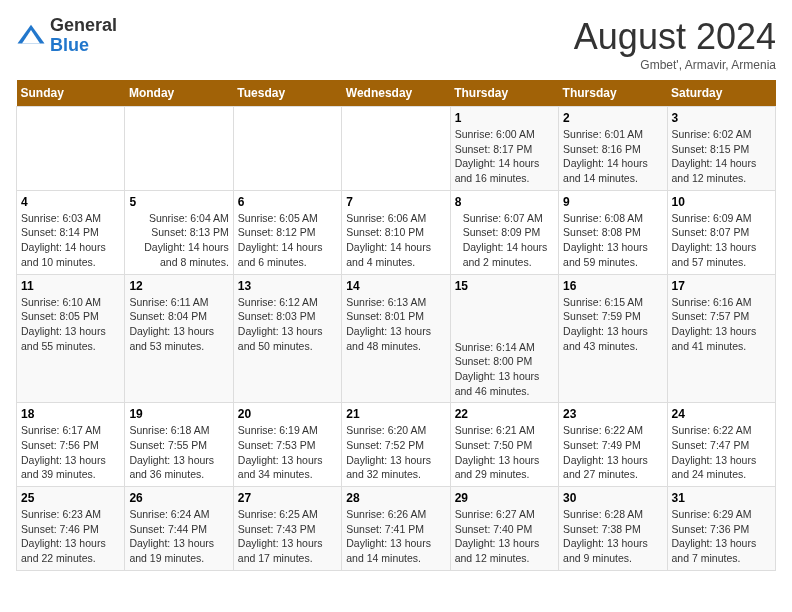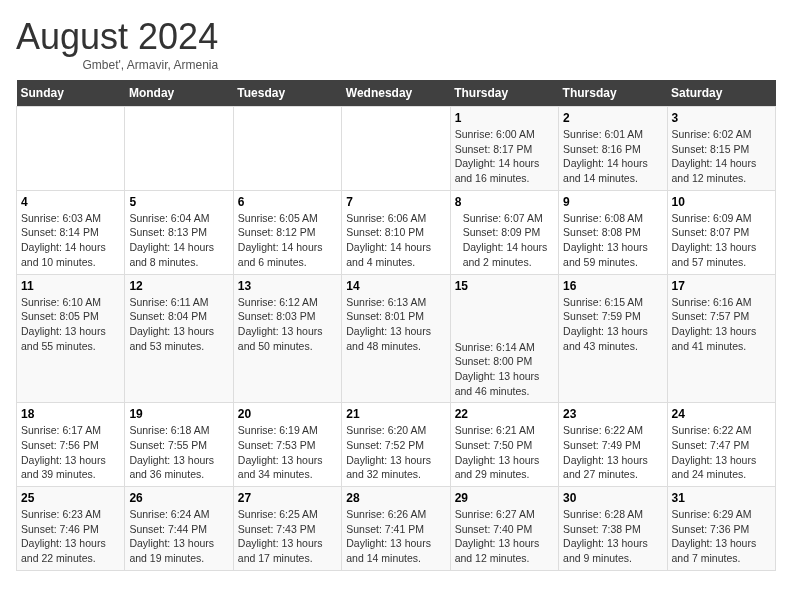--- a/index.html
+++ b/index.html
@@ -51,21 +51,21 @@
     .subtitle {
       font-size: 12px;
       color: #555;
     }
     table {
       width: 100%;
       border-collapse: collapse;
       font-size: 11px;
     }
     thead tr th {
-      background: #404040;
+      background: #a16207;
       color: #fff;
       padding: 6px 4px;
       text-align: left;
       font-size: 12px;
       font-weight: bold;
     }
     tbody tr td {
       border: 1px solid #ddd;
       padding: 4px;
       vertical-align: top;
@@ -87,20 +87,30 @@
       line-height: 1.4;
     }
     .empty-cell {
       background: #fff !important;
     }
   </style>
 </head>
 <body>
 
 <div class="header-area">
+  <div class="logo">
+    <svg class="logo-icon" viewBox="0 0 40 40" xmlns="http://www.w3.org/2000/svg">
+      <polygon points="20,5 38,30 2,30" fill="#2277cc"></polygon>
+      <polygon points="20,12 32,30 8,30" fill="#fff"></polygon>
+    </svg>
+    <div class="logo-text">
+      <span class="logo-general">General</span>
+      <span class="logo-blue">Blue</span>
+    </div>
+  </div>
   <div class="title-area">
     <div class="main-title">August 2024</div>
     <div class="subtitle">Gmbet', Armavir, Armenia</div>
   </div>
 </div>
 
 <table>
   <thead>
     <tr>
     <th>Sunday</th>
@@ -139,21 +149,21 @@
       </tr>
       <tr>
         <td>
           <div class="day-number">4</div>
           <div class="day-info" style="white-space: pre-line;">Sunrise: 6:03 AM
 Sunset: 8:14 PM
 Daylight: 14 hours and 10 minutes.</div>
         </td>
         <td>
           <div class="day-number">5</div>
-          <div class="day-info" style="white-space: pre-line;">Sunrise: 6:04 AM
+          <div class="day-info" style="white-space: pre-line; text-align: right;">Sunrise: 6:04 AM
 Sunset: 8:13 PM
 Daylight: 14 hours and 8 minutes.</div>
         </td>
         <td>
           <div class="day-number">6</div>
           <div class="day-info" style="white-space: pre-line;">Sunrise: 6:05 AM
 Sunset: 8:12 PM
 Daylight: 14 hours and 6 minutes.</div>
         </td>
         <td>

